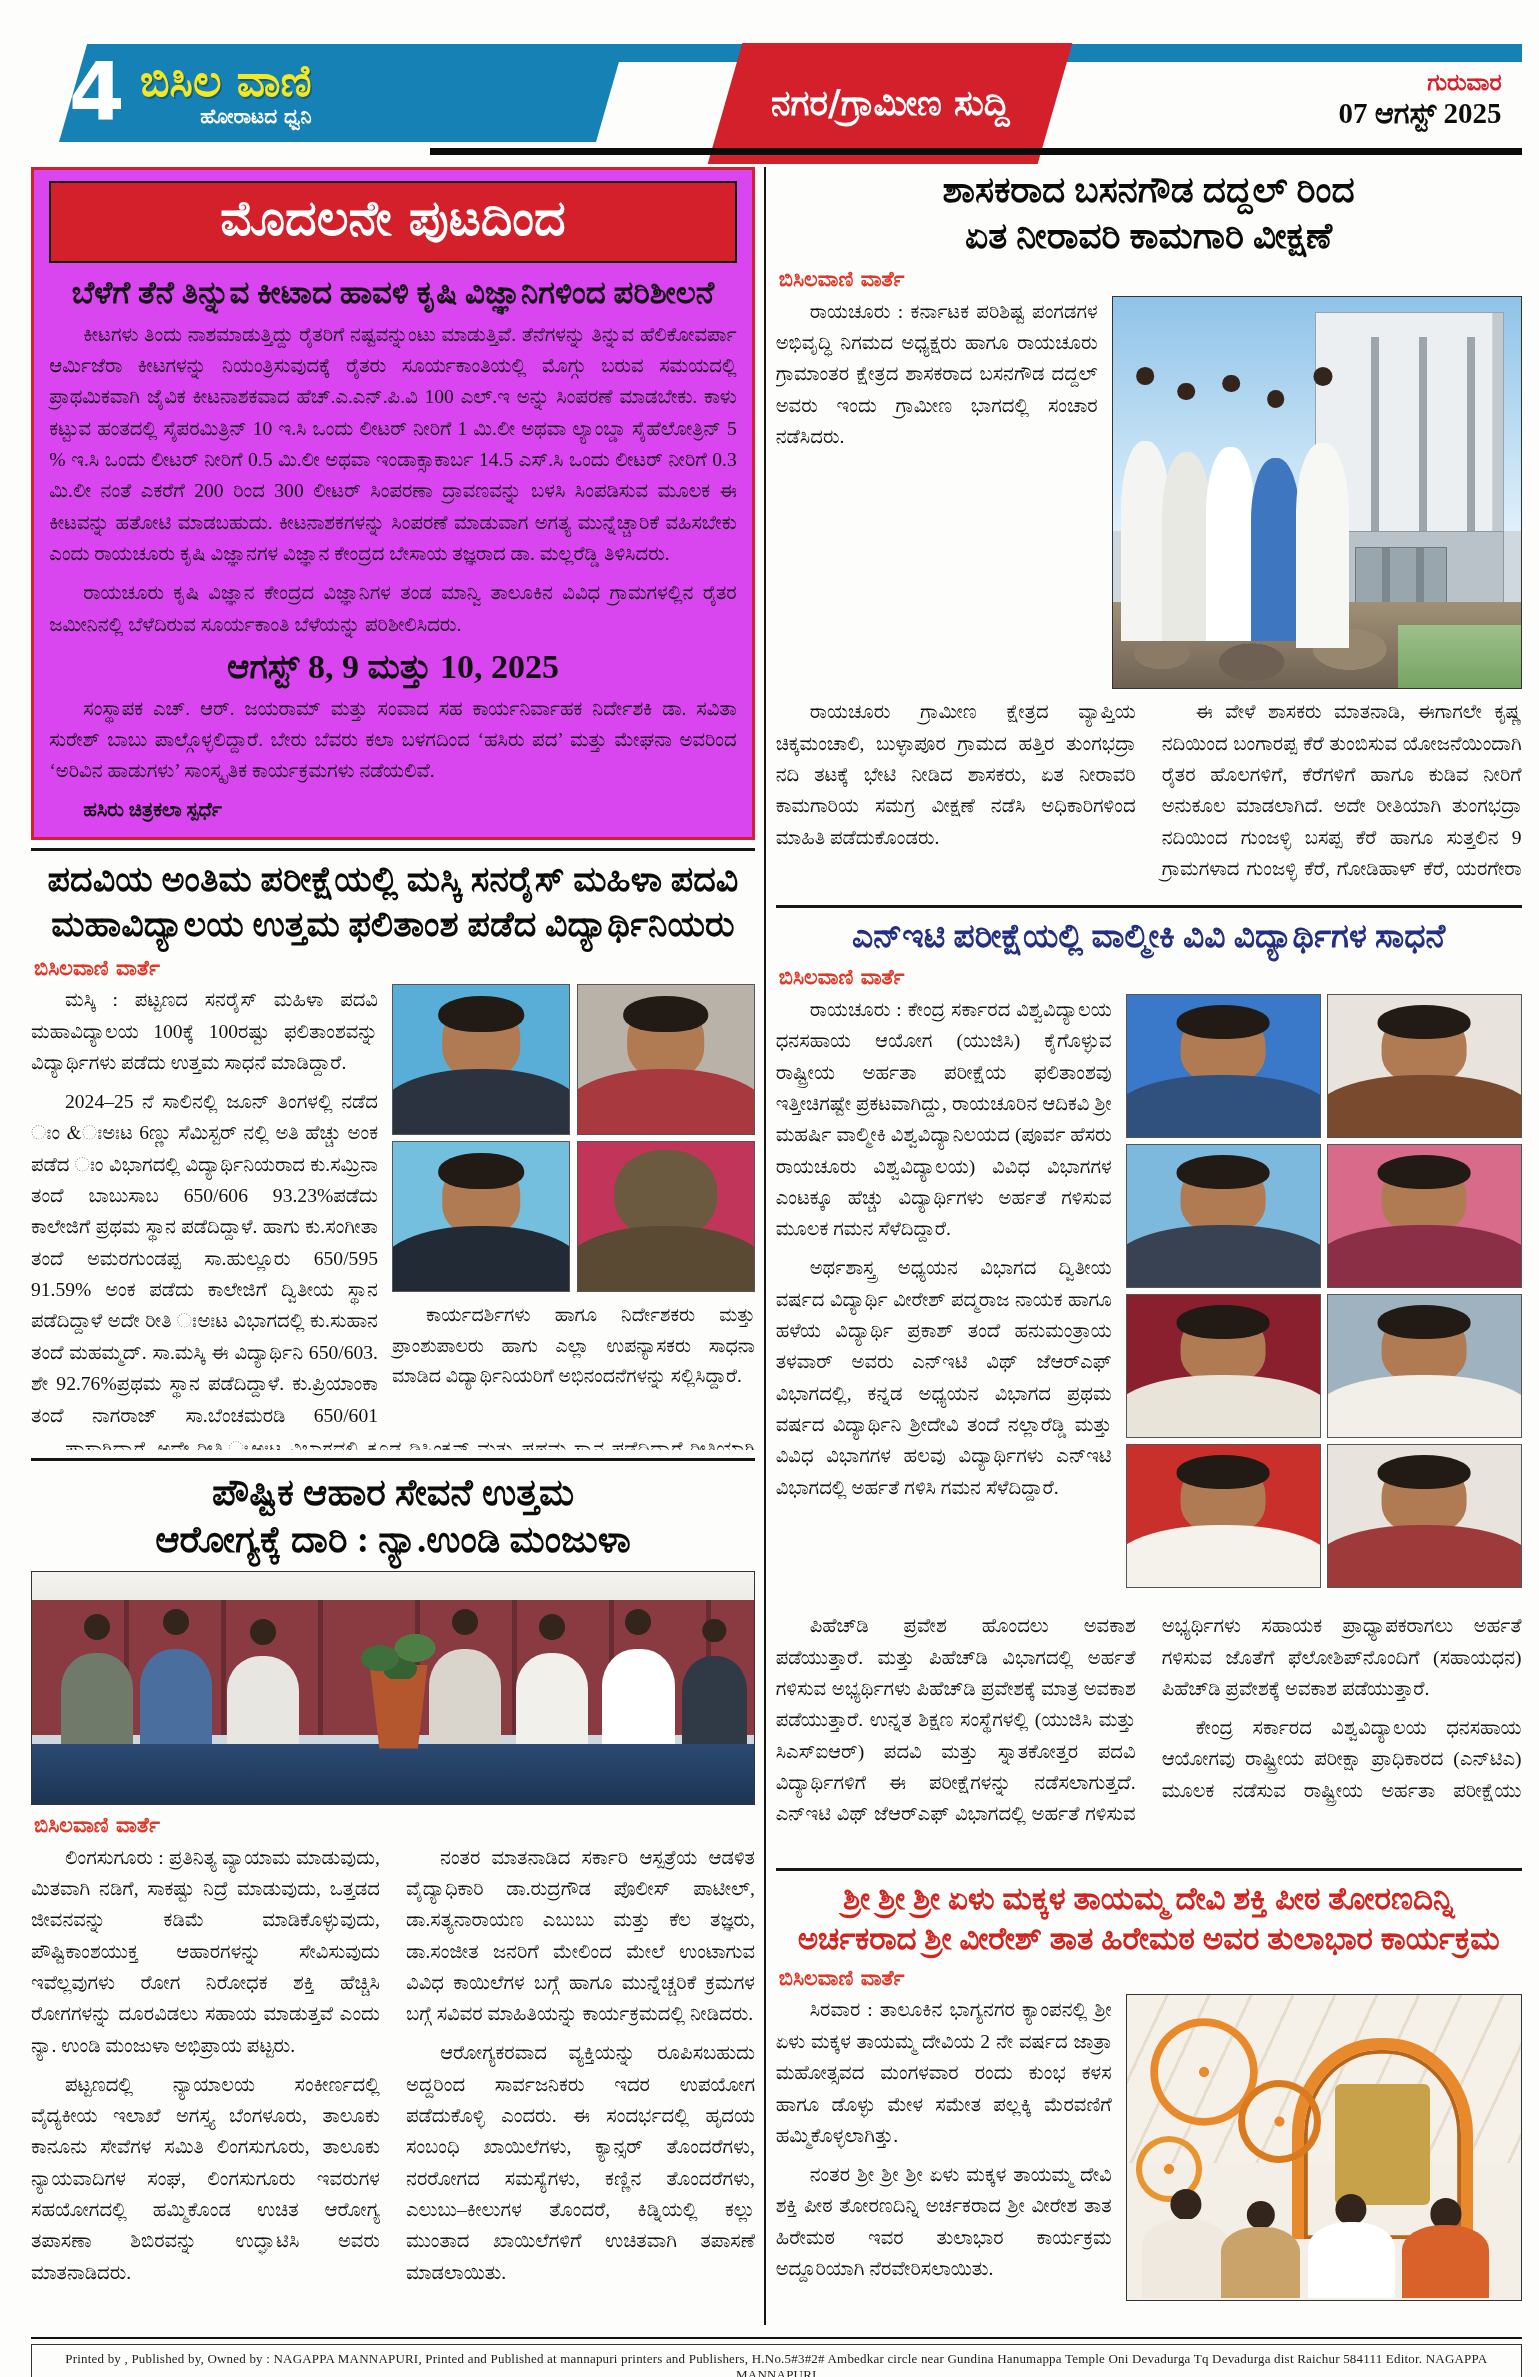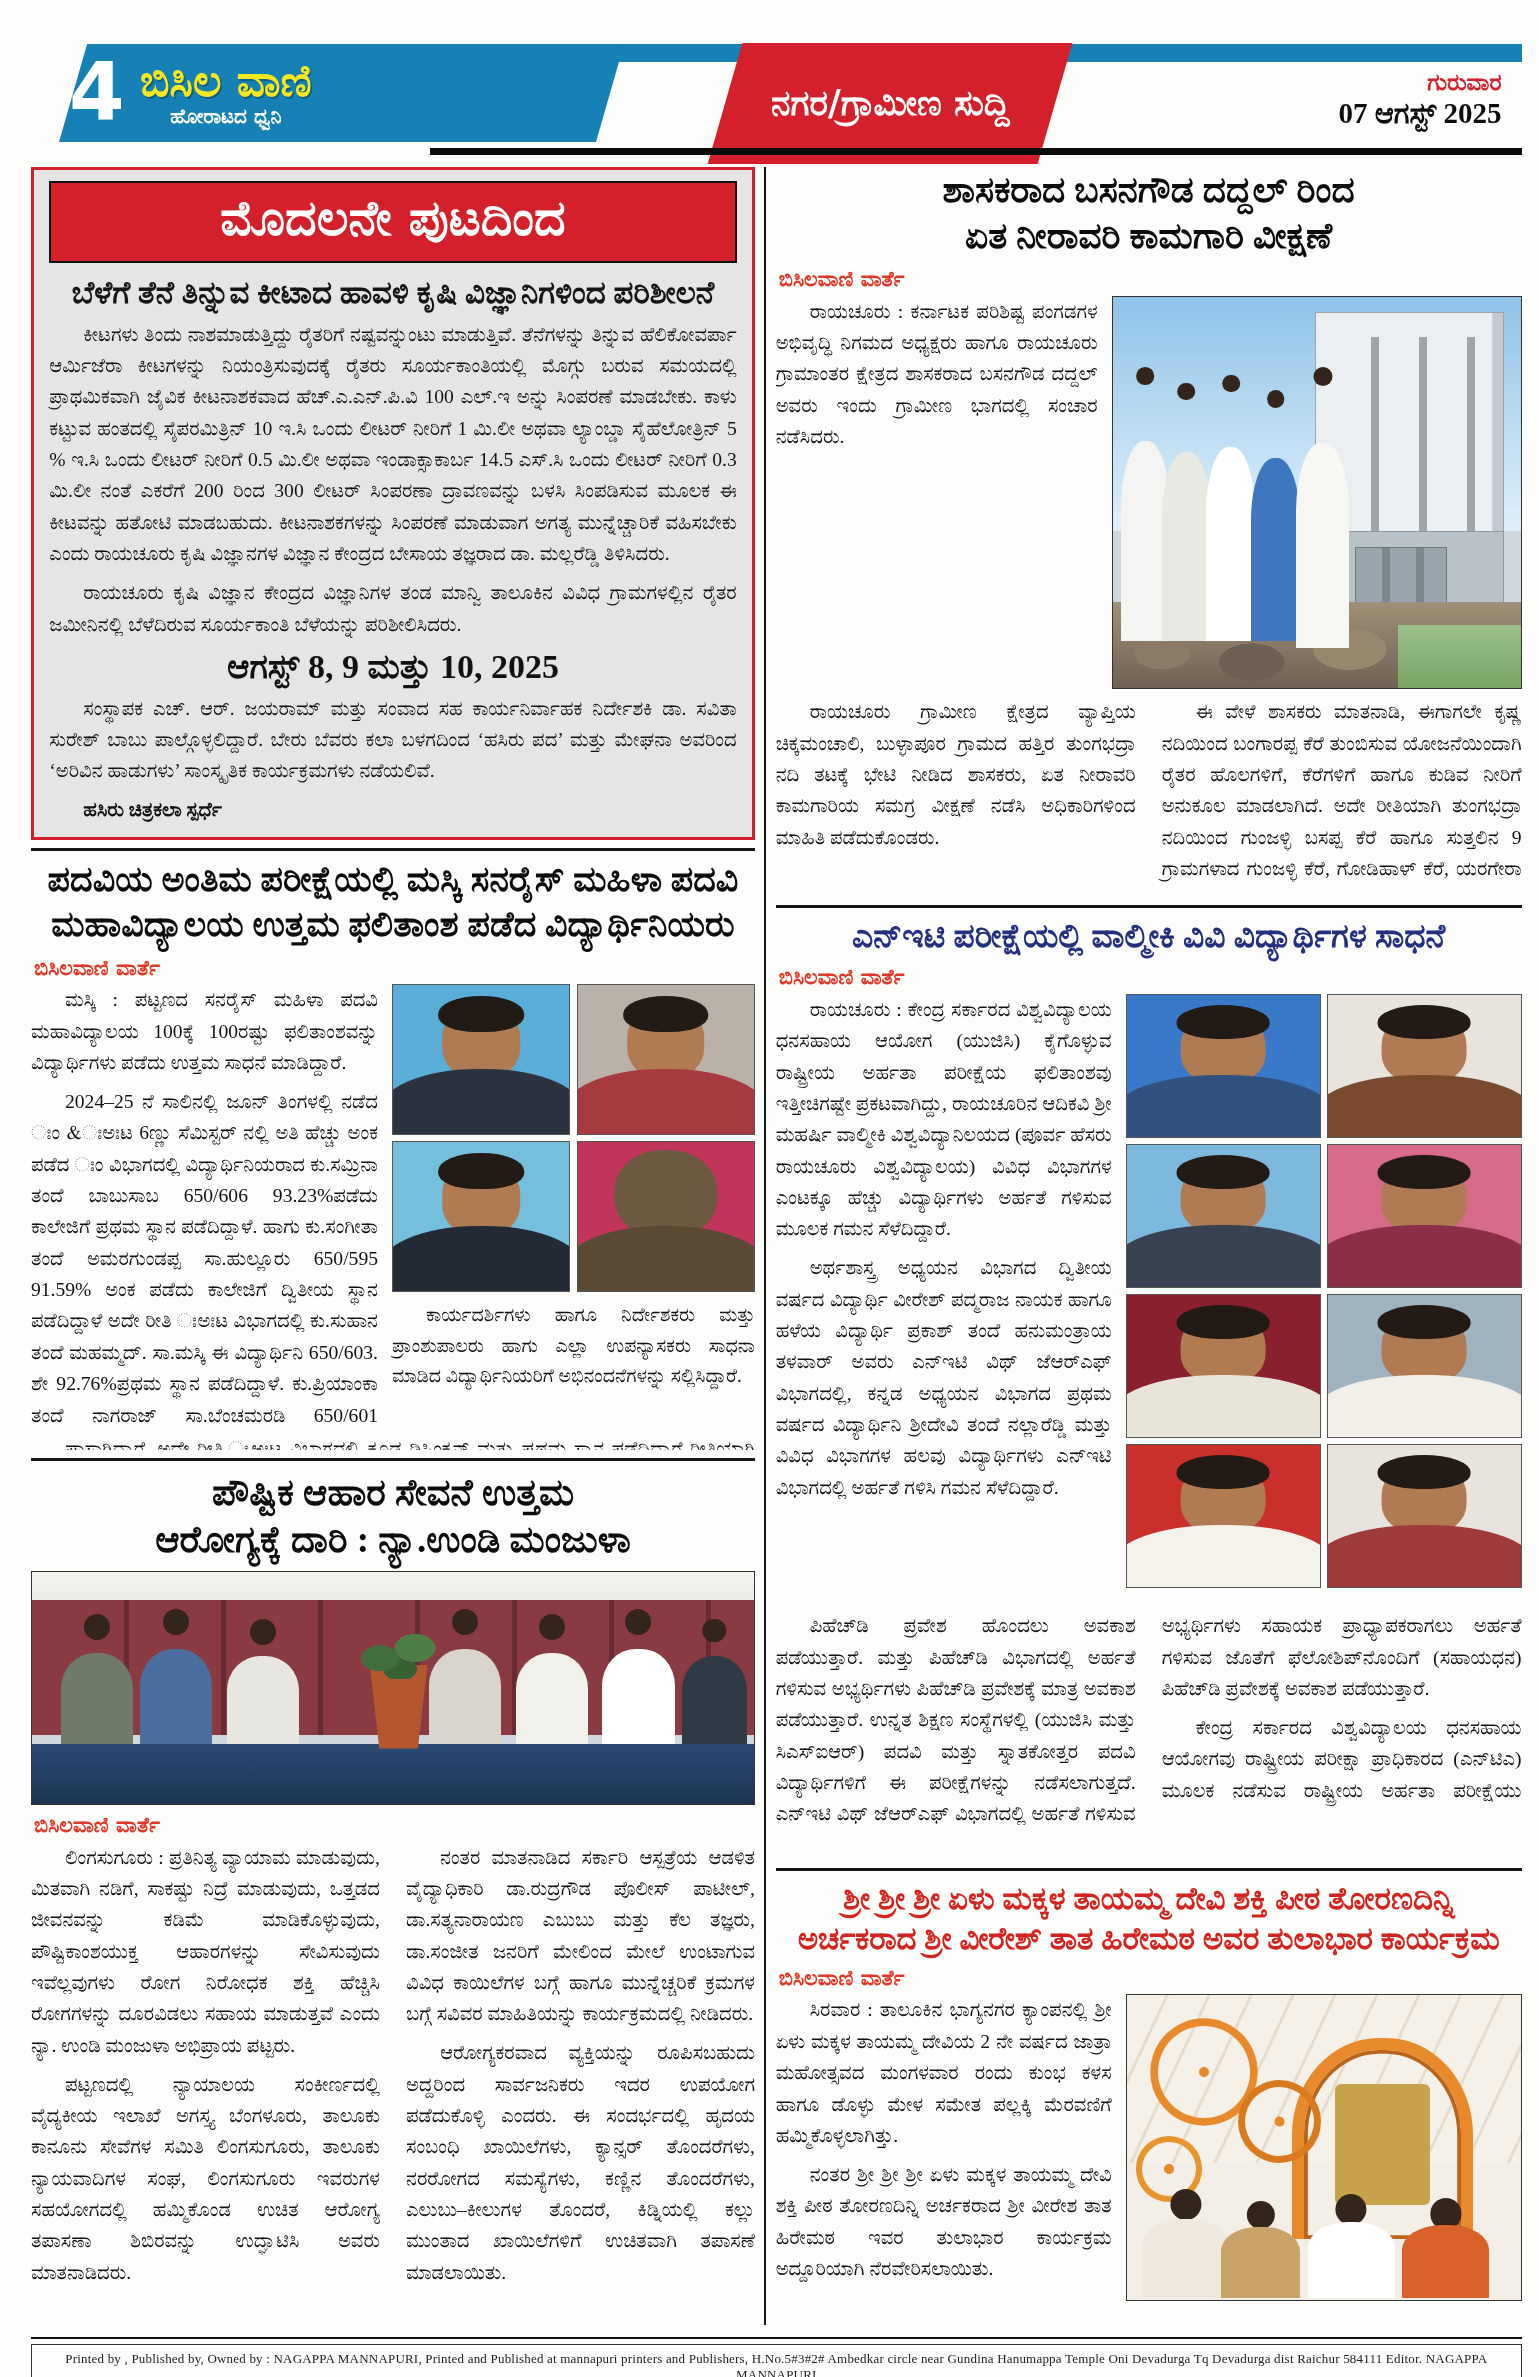--- a/index.html
+++ b/index.html
@@ -10,21 +10,21 @@
   }
   
   .hdr { position:relative; height:117px; margin:44px 18.4px 6.1px 31px; }
   .hdr .bluestrip { position:absolute; left:399px; right:0; top:0; height:18.4px; background:#1581b4; }
   .hdr .brand {
     position:absolute; left:28px; top:0; width:537px; height:98px;
     background:#1581b4; transform:skewX(-16deg); transform-origin:bottom left;
   }
   .hdr .brand-in { position:absolute; left:38px; top:0; width:537px; height:98px; display:flex; align-items:center; }
   .pgnum { font:bold 80px "DejaVu Sans", sans-serif; color:#ffffff; line-height:1; margin-right:15.3px; }
-  .masthead-wrap { text-align:center; }
+  .masthead-wrap { text-align:right; }
   .masthead { font:bold 44px "DejaVu Sans", sans-serif; color:#f5e821; text-shadow:1.5px 1.5px 0 #0e5f86; line-height:1.05; }
   .tagline { font:bold 20px "DejaVu Sans", sans-serif; color:#ffffff; margin-top:3.1px; }
   .hdr .blackline { position:absolute; left:399px; right:0; bottom:6.1px; height:7px; background:#0b0b0b; }
   .hdr .section {
     position:absolute; left:694px; top:-1.5px; width:330px; height:121px;
     background:#d3202a; transform:skewX(-16deg);
     display:flex; align-items:center; justify-content:center;
   }
   .hdr .section span { transform:skewX(16deg); font:bold 35px "DejaVu Sans", sans-serif; color:#ffffff; white-space:nowrap; }
   .hdr .dateblock { position:absolute; right:20px; top:24.5px; text-align:right; }
@@ -41,21 +41,21 @@
   
   .art { overflow:hidden; position:relative; }
   .head-xl { font-weight:bold; text-align:center; line-height:1.28; color:#0c0c0c; }
   .byline { font:bold 21px "DejaVu Sans", sans-serif; color:#e03727; margin:7.7px 0 4.6px 3.1px; }
   .bodytxt { font-size:19.6px; line-height:1.6; text-align:justify; color:#111; }
   .bodytxt p { margin:0 0 7.7px; text-indent:34px; }
   .cols2 { column-count:2; column-gap:26px; }
   .row { display:flex; gap:14px; }
 
   
-  .crop-box { border:3.8px solid #d3202a; padding:10.7px 15.3px 7.7px; height:673px; box-sizing:border-box; background:#e5e5e5; }
+  .crop-box { border:3.8px solid #d3202a; padding:10.7px 15.3px 7.7px; height:673px; box-sizing:border-box; background:#d946ef; }
   .crop-banner { background:#d3202a; border:2.3px solid #111; color:#fff; text-align:center;
                  font:bold 49px "DejaVu Sans", sans-serif; padding:7.7px 0 12.3px; }
   .crop-head { font-size:31px; font-weight:bold; text-align:center; margin:12.3px 0 7.7px; }
   .subhead-date { text-align:center; font:bold 34px "Liberation Serif", serif; margin:6.1px 0; }
   .subhead-sm { font-weight:bold; margin:3.1px 0; text-indent:34px; }
 
   
   .a2 { height:730px; }
   .a2 .head-xl { font-size:36px; }
   .a2 .row { height:393px; }

